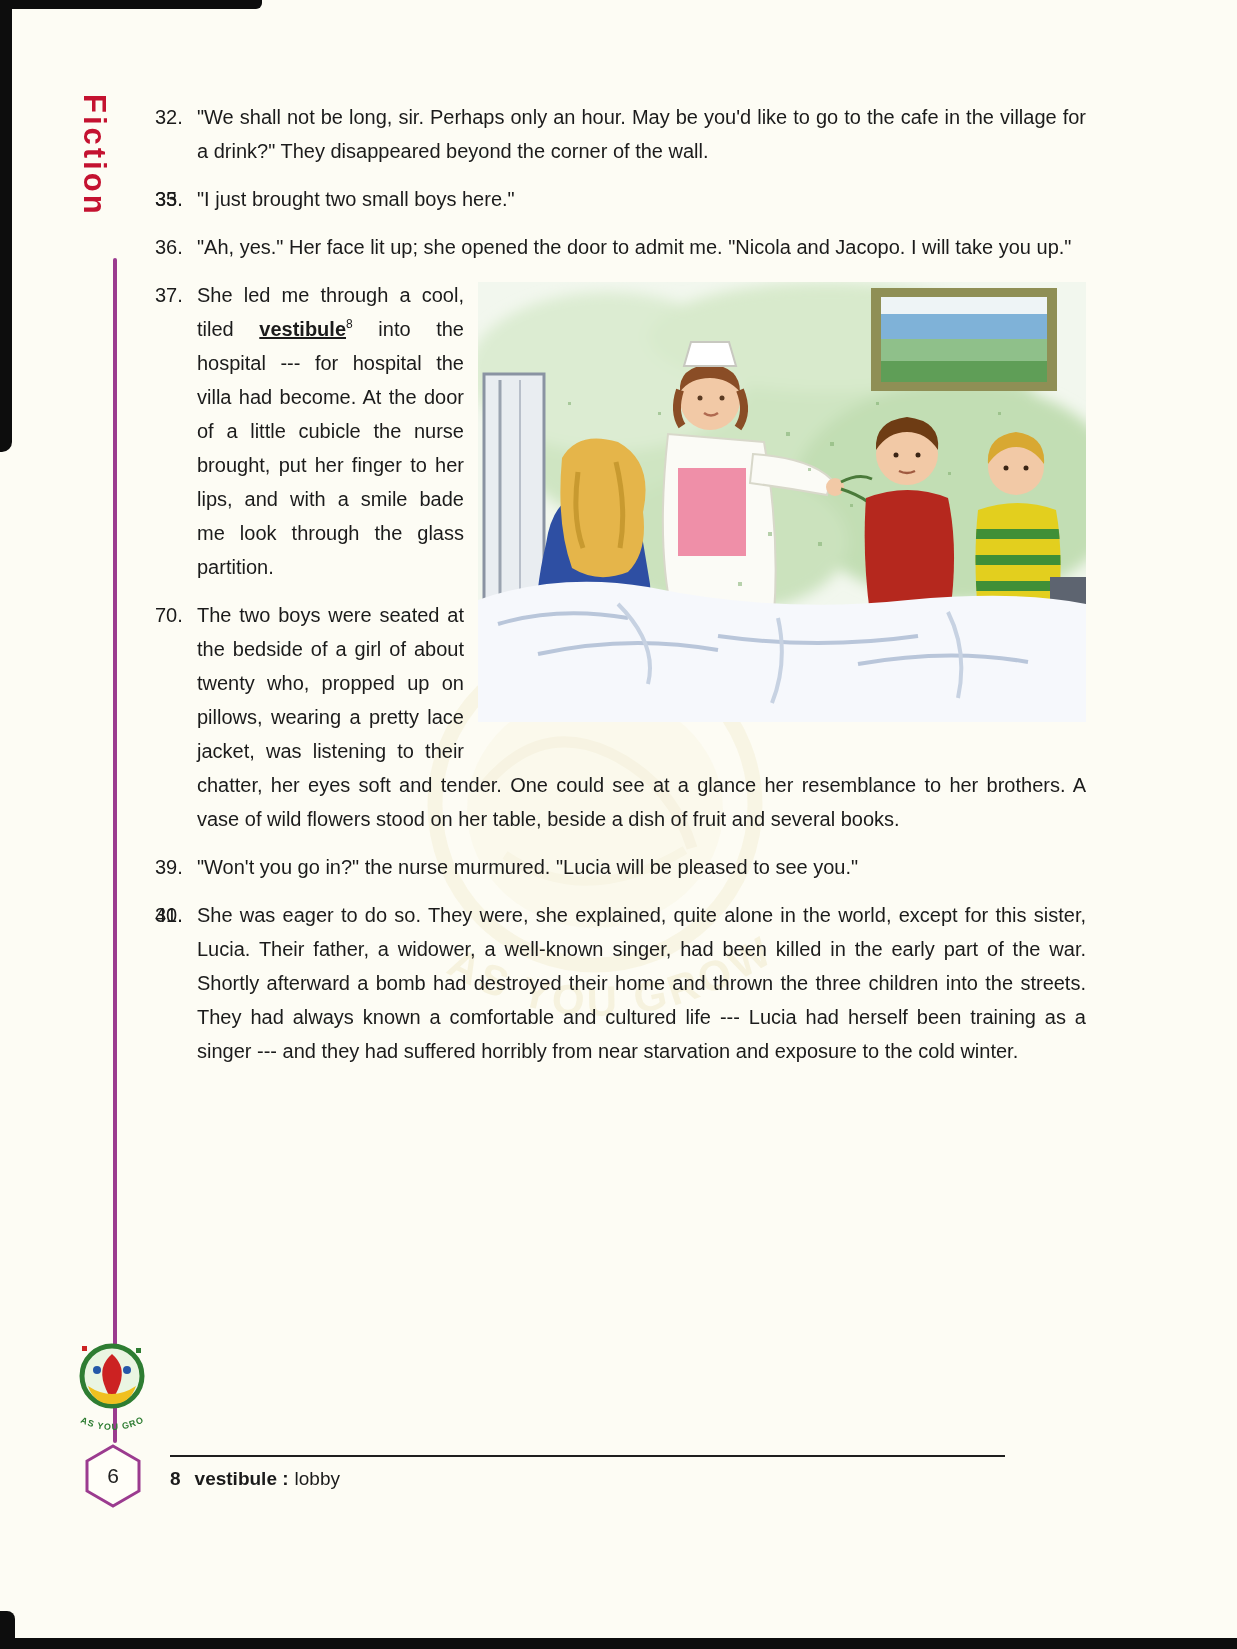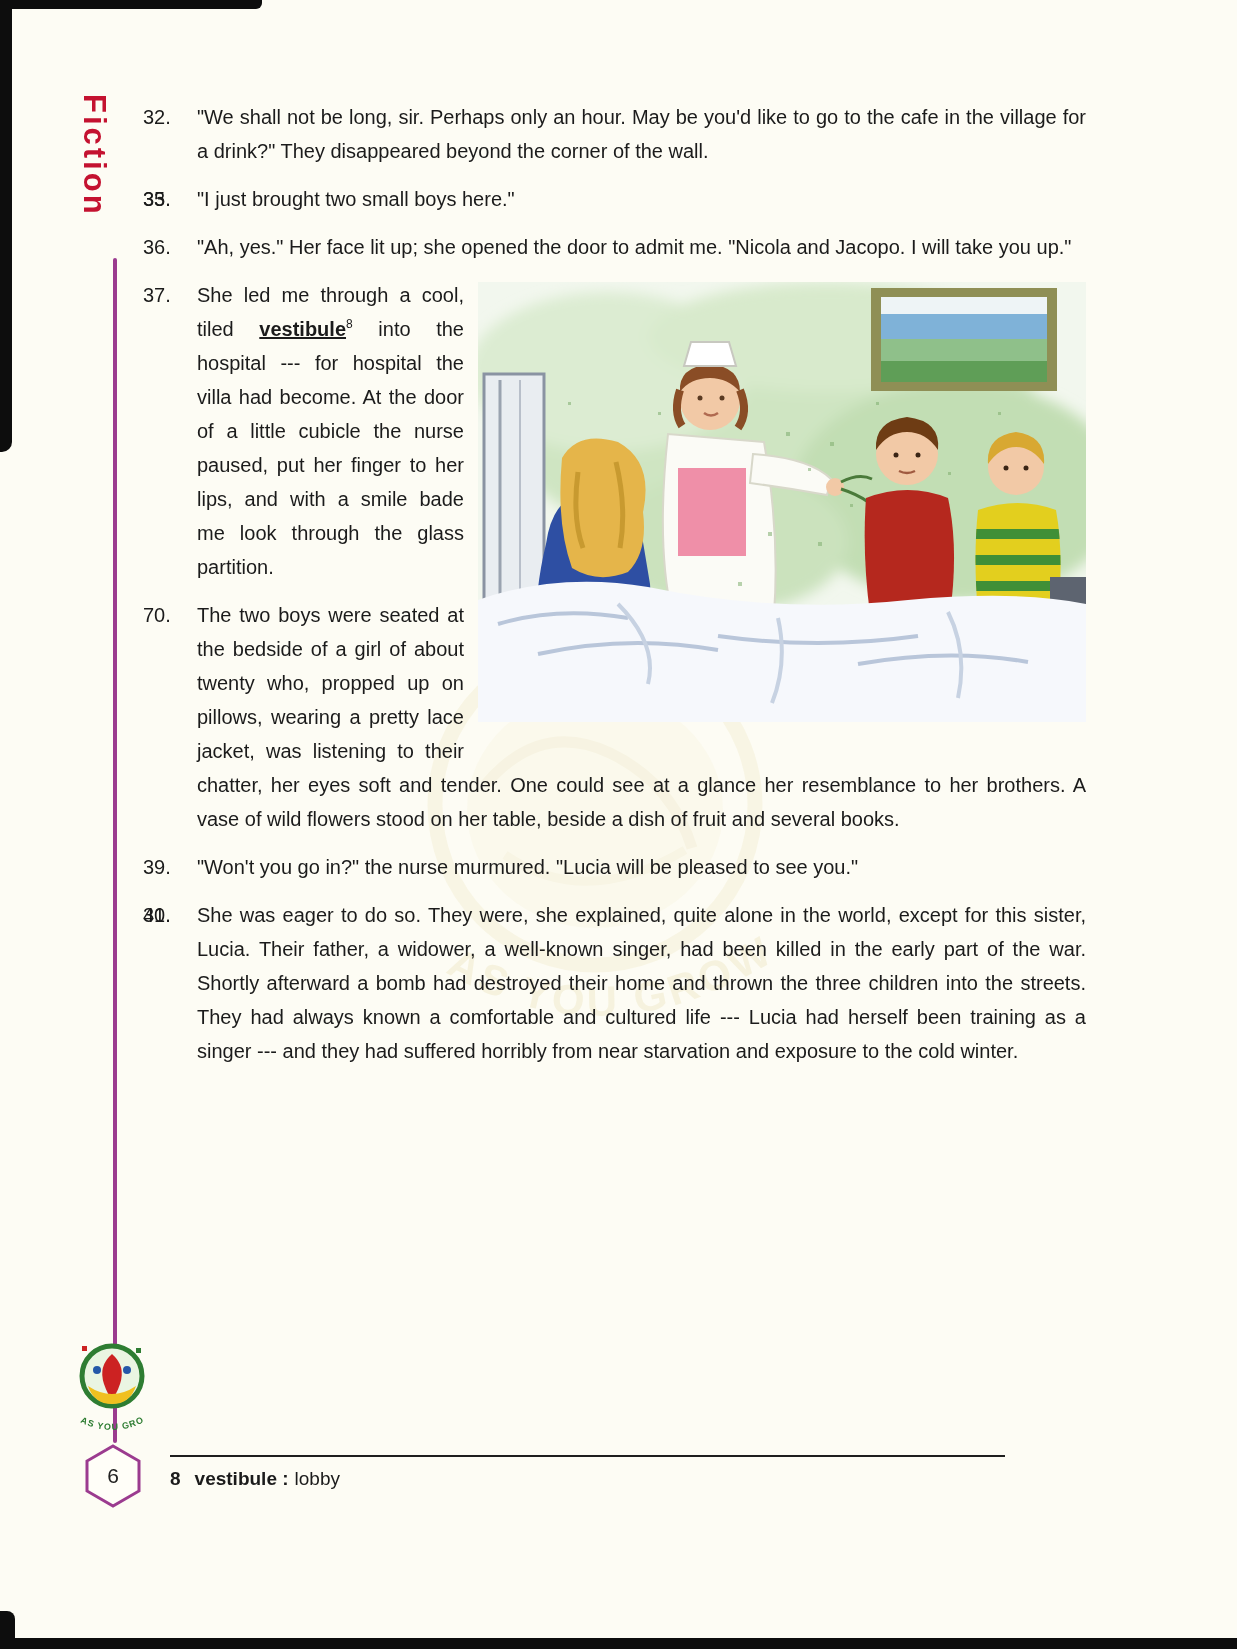--- a/index.html
+++ b/index.html
@@ -26,21 +26,21 @@
     background:#9b3b8f; border-radius:2px;
   }
 
   .watermark { position:absolute; left:330px; top:600px; width:560px; height:520px; opacity:0.40; pointer-events:none; }
 
   .content { position:absolute; left:143px; top:100px; width:943px; }
   .para {
     position:relative; padding-left:54px; margin-bottom:14px;
     font-size:20px; line-height:34px; text-align:justify;
   }
-  .para .num { position:absolute; left:0; top:0; }
+  .para .num { position:absolute; left:12px; top:0; }
   .term { font-weight:bold;text-decoration:underline; }
   sup { font-size:12px; line-height:0; }
 
   .illustration { float:right; width:608px; height:440px; margin:4px 0 22px 14px; }
   .illustration svg { display:block; width:100%; height:100%; }
 
   .footnote-rule { position:absolute; left:170px; top:1455px; width:835px; height:2px; background:#1e1e1e; }
   .footnote { position:absolute; left:170px; top:1468px; font-size:19px; }
   .footnote .fn-marker { font-weight:bold; margin-right:14px; }
   .footnote .fn-term { font-weight:bold; margin-right:6px; }
@@ -202,21 +202,21 @@
           <rect x="180" y="130" width="3" height="3"></rect>
             <rect x="340" y="260" width="4" height="4"></rect>
           <rect x="520" y="130" width="3" height="3"></rect>
             <rect x="90 " y="120" width="3" height="3"></rect>
         </g>
       </svg>
     </div>
 
     <div class="para">
       <span class="num">37.</span>
-      <span class="ptext"><span>She led me through a cool, tiled </span><span class="term">vestibule</span><sup>8</sup><span> into the hospital --- for hospital the villa had become. At the door of a little cubicle the nurse paused, put her finger to her lips, and with a smile bade me look through the glass partition.</span></span>
+      <span class="ptext"><span>She led me through a cool, tiled </span><span class="term">vestibule</span><sup>8</sup><span> into the hospital --- for hospital the villa had become. At the door of a little cubicle the nurse brought, put her finger to her lips, and with a smile bade me look through the glass partition.</span></span>
     </div>
 
     <div class="para">
       <span class="num">70.</span>
       <span class="ptext">The two boys were seated at the bedside of a girl of about twenty who, propped up on pillows, wearing a pretty lace jacket, was listening to their chatter, her eyes soft and tender. One could see at a glance her resemblance to her brothers. A vase of wild flowers stood on her table, beside a dish of fruit and several books.</span>
     </div>
 
     <div class="para">
       <span class="num">39.</span>
       <span class="ptext">"Won't you go in?" the nurse murmured. "Lucia will be pleased to see you."</span>

